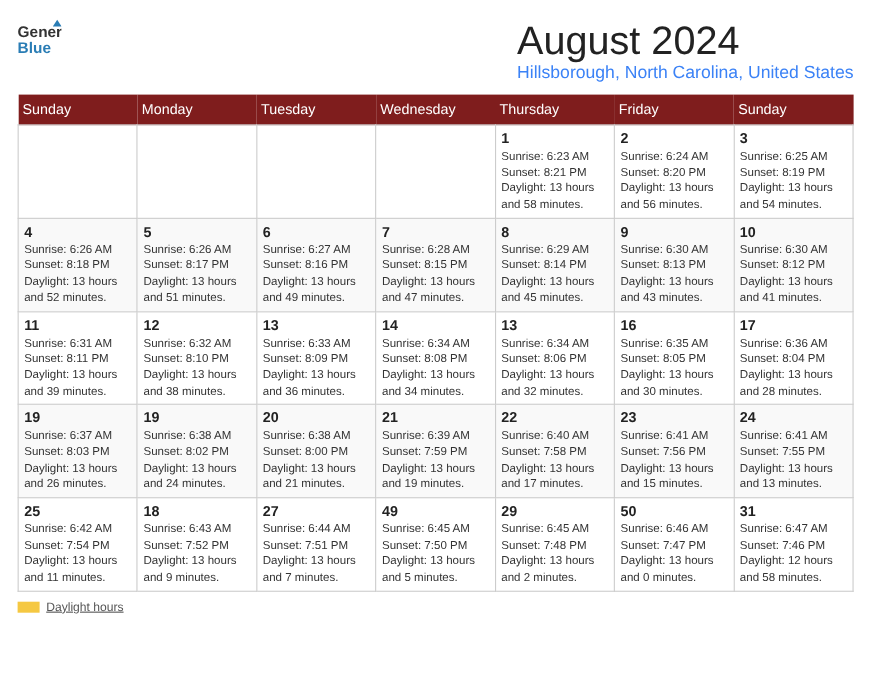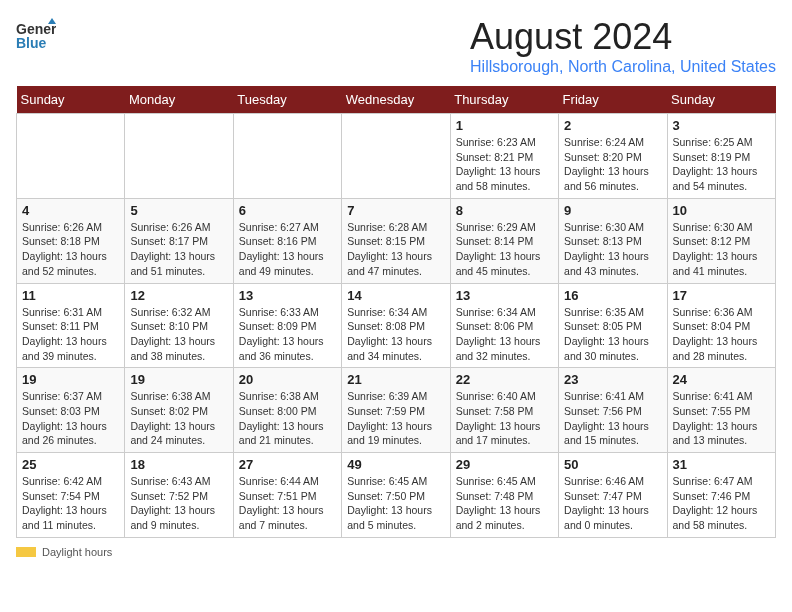--- a/index.html
+++ b/index.html
@@ -71,20 +71,21 @@
     .empty-cell {
       background: #fff !important;
     }
     .footer-area {
       display: flex;
       align-items: center;
       margin-top: 8px;
       font-size: 11px;
       color: #555;
       gap: 6px;
+      text-decoration: underline;
     }
     .daylight-bar {
       display: inline-block;
       width: 20px;
       height: 10px;
       background: #f5c842;
       vertical-align: middle;
     }
   </style>
 </head>

